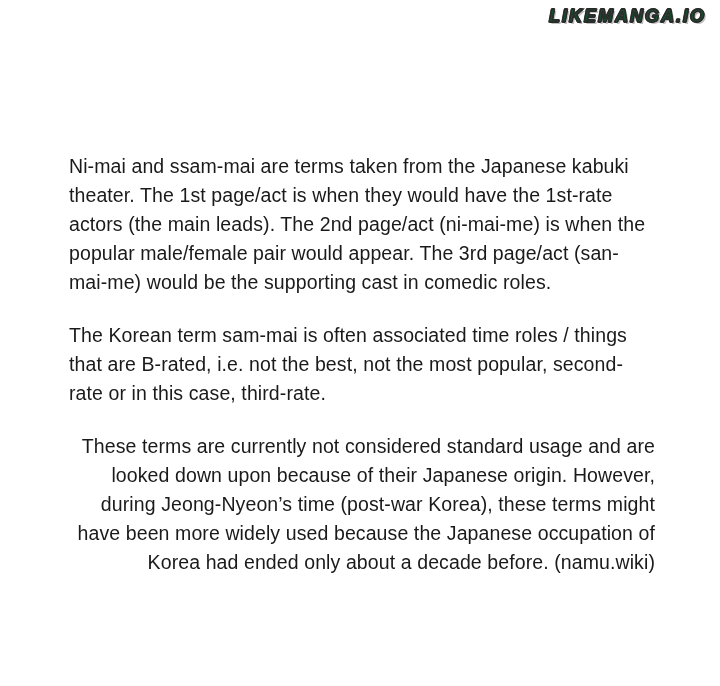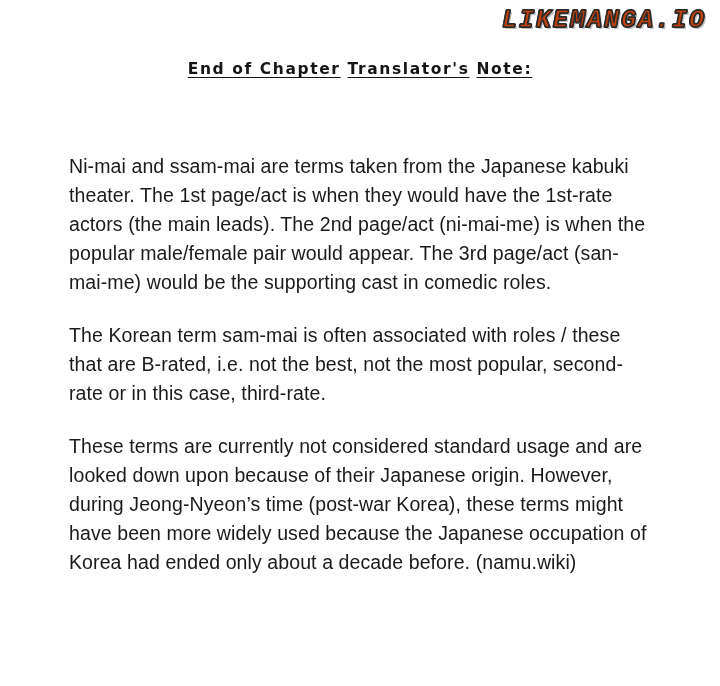--- a/index.html
+++ b/index.html
@@ -21,26 +21,26 @@
     width: 720px;
     height: 686px;
     box-sizing: border-box;
   }
 
   
   .watermark {
     position: absolute;
     top: 6px;
     right: 14px;
-    font-family: Liberation Mono, monospace;
+    font-family: Liberation Sans, sans-serif;
     font-weight: bold;
     font-style: italic;
-    font-size: 25px;
+    font-size: 18px;
     letter-spacing: 2px;
-    color: #c2410c;
+    color: #14532d;
     -webkit-text-stroke: 1.4px #2b2b2b;
     text-shadow:
       1px 0 0 #2b2b2b, -1px 0 0 #2b2b2b,
       0 1px 0 #2b2b2b, 0 -1px 0 #2b2b2b,
       2px 2px 0 #bfbfbf;
     user-select: none;
     white-space: nowrap;
   }
 
   
@@ -76,32 +76,30 @@
     font-size: 19.5px;
     line-height: 29px;
     color: #1a1a1a;
     letter-spacing: 0.1px;
   }
   .note-body p {
     margin: 12px 0 24px 0;
   }
   .note-body p:last-child {
     margin-bottom: 0;
+    text-align: right;
   }
 </style>
 </head>
 <body>
 
 <div class="page">
 
   <div class="watermark">LIKEMANGA.IO</div>
 
-  <div class="note-heading">
-    <span class="u">End of Chapter</span><span class="gap"></span><span class="u">Translator's</span><span class="gap"></span><span class="u">Note:</span>
-  </div>
 
   <div class="note-body">
     <p>Ni-mai and ssam-mai are terms taken from the Japanese kabuki theater. The 1st page/act is when they would have the 1st-rate actors (the main leads). The 2nd page/act (ni-mai-me) is when the popular male/female pair would appear. The 3rd page/act (san-mai-me) would be the supporting cast in comedic roles.</p>
-    <p>The Korean term sam-mai is often associated with roles / these that are B-rated, i.e. not the best, not the most popular, second-rate or in this case, third-rate.</p>
+    <p>The Korean term sam-mai is often associated time roles / things that are B-rated, i.e. not the best, not the most popular, second-rate or in this case, third-rate.</p>
     <p>These terms are currently not considered standard usage and are looked down upon because of their Japanese origin. However, during Jeong-Nyeon’s time (post-war Korea), these terms might have been more widely used because the Japanese occupation of Korea had ended only about a decade before. (namu.wiki)</p>
   </div>
 
 </div>
 
 </body></html>

